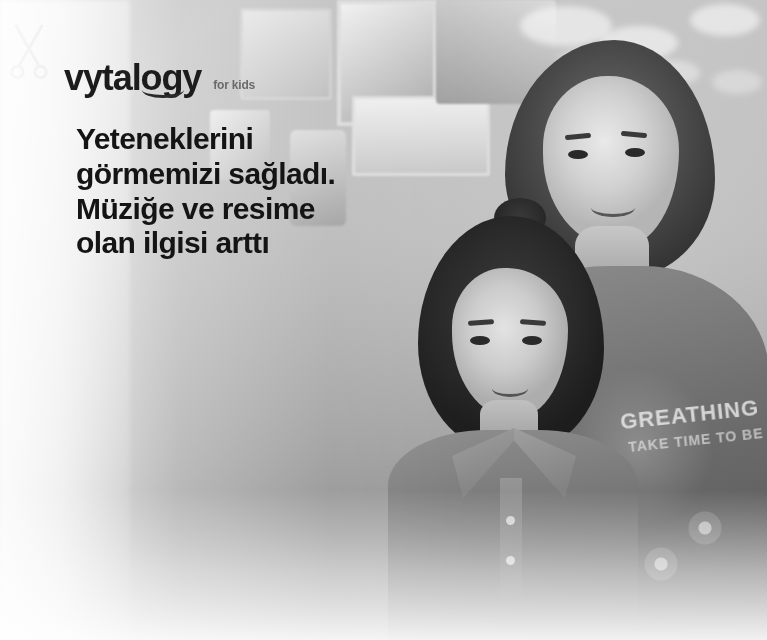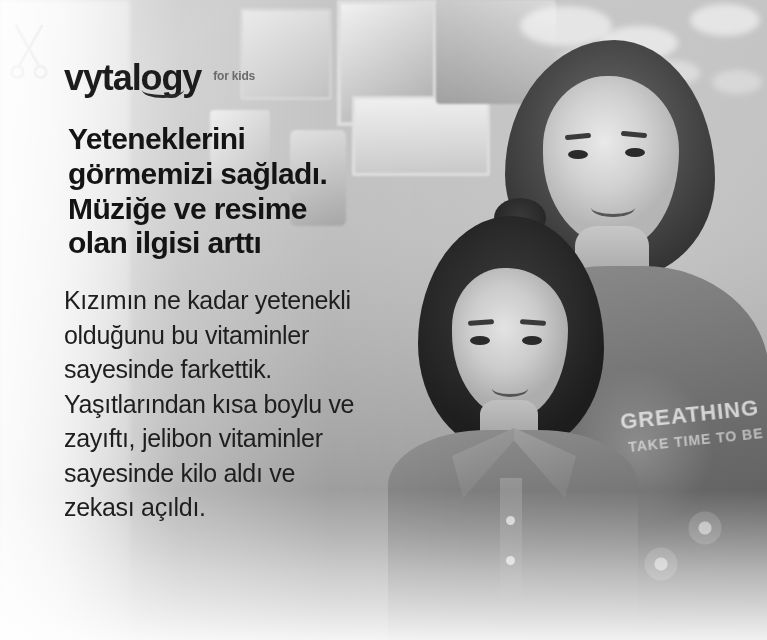--- a/index.html
+++ b/index.html
@@ -234,21 +234,21 @@
 
   
   .content {
     position: absolute;
     left: 64px;
     top: 60px;
     width: 420px;
   }
   .brand {
     display: flex;
-    align-items: center;
+    align-items: flex-end;
     gap: 12px;
     margin-bottom: 26px;
   }
   .logo-wrap {
     position: relative;
     display: inline-block;
   }
   .logo {
     font-size: 36px;
     font-weight: 700;
@@ -271,21 +271,21 @@
     color: #6b6b6b;
     letter-spacing: -0.2px;
     padding-bottom: 4px;
   }
   .headline {
     font-size: 30px;
     font-weight: 700;
     line-height: 1.16;
     color: #141414;
     letter-spacing: -0.6px;
-    margin: 0 0 22px 4px;
+    margin: 0 0 22px 12px;
     white-space: pre-line;
   }
   .body-copy {
     font-size: 25px;
     font-weight: 400;
     line-height: 1.38;
     color: #1e1e1e;
     letter-spacing: -0.3px;
     margin: 0;
     white-space: pre-line;
@@ -373,22 +373,15 @@
         <span class="logo-swoosh"></span>
       </span>
       <span class="brand-sub">for kids</span>
     </div>
 
     <h1 class="headline">Yeteneklerini
 görmemizi sağladı.
 Müziğe ve resime
 olan ilgisi arttı</h1>
 
-    <p class="body-copy">Kızımın ne kadar yetenekli
-olduğunu bu vitaminler
-sayesinde farkettik.
-Yaşıtlarından kısa boylu ve
-zayıftı, jelibon vitaminler
-sayesinde kilo aldı ve
-zekası açıldı.</p>
   </div>
 
 </div>
 
 </body></html>

